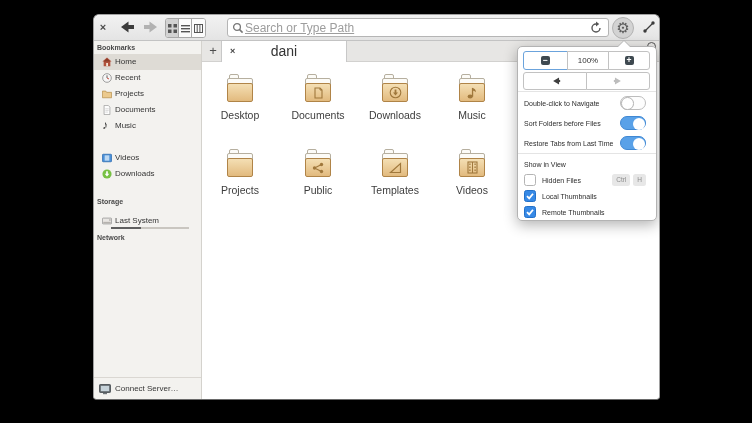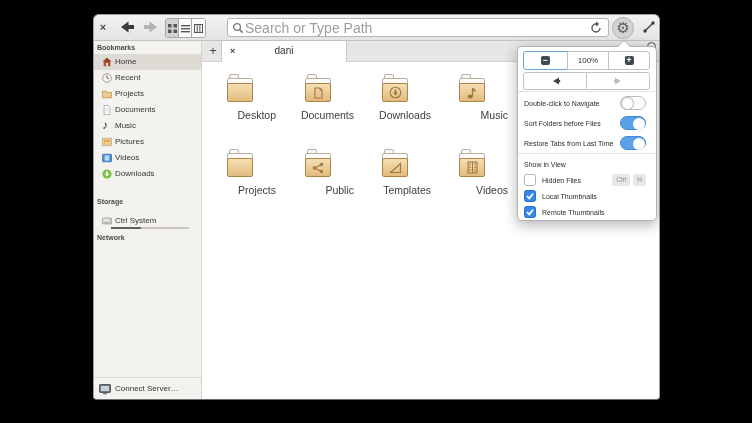--- a/index.html
+++ b/index.html
@@ -17,21 +17,21 @@
   .navback { left:25px; } .navfwd { left:48px; }
   .vswitch { position:absolute; left:71px; top:3px; height:20px; display:flex;
     border:1px solid #a8a8a8; border-radius:3px; overflow:hidden; background:#fbfbfb; }
   .vseg { width:13px; height:18px; display:flex; align-items:center; justify-content:center;
     border-right:1px solid #a8a8a8; background:#fbfbfb; }
   .vseg:last-child { border-right:none; }
   .vseg.active { background:#d2d2d2; }
   .search { position:absolute; left:133px; top:3px; width:382px; height:19px; background:#fff;
     border:1px solid #b5b5b5; border-radius:3px; }
   .search .mag { position:absolute; left:4px; top:3px; }
-  .search .ph { position:absolute; left:17px; top:4px; font-size:14px; line-height:10px; color:#9d9d9d; }
+  .search .ph { position:absolute; left:17px; top:4px; font-size:12px; line-height:10px; color:#9d9d9d;text-decoration:underline; }
   .search .refresh { position:absolute; right:5px; top:2px; }
   .gearbtn { position:absolute; left:518px; top:2px; width:22px; height:22px; border-radius:50%;
     background:#d3d3d3; border:1px solid #b2b2b2; text-align:center; }
   .gearbtn span { font-size:15px; line-height:20px; color:#5d5d5d; }
   .expand { position:absolute; left:547px; top:4px; }
   
   .sidebar { position:absolute; left:0; top:26px; bottom:0; width:108px; background:#f3f2ef;
     border-right:1px solid #d4d2cd; border-radius:0 0 0 4px; }
   .shdr { position:absolute; left:3px; height:13px; line-height:13px; font-size:7px;
     font-weight:bold; color:#4a4a4a; }
@@ -46,27 +46,27 @@
   .connect .slb { position:absolute; left:21px; top:0; line-height:21px; font-size:8px; color:#343434; white-space:nowrap; }
   
   .tabbar { position:absolute; left:108px; top:26px; right:0; height:21px; background:#e7e6e4;
     border-bottom:1px solid #d2d1cf; }
   .newtab { position:absolute; left:3px; top:0; width:16px; text-align:center; line-height:20px;
     font-size:13px; color:#4c4c4c; }
   .tab { position:absolute; left:19px; top:0; width:126px; height:21px; background:#fff;
     border-left:1px solid #c8c8c8; border-right:1px solid #c8c8c8; }
   .tab .tclose { position:absolute; left:8px; top:0; font-size:9px; line-height:20px;
     font-weight:bold; color:#3f3f3f; }
-  .tab .ttitle { display:block; text-align:center; line-height:20px; font-size:10px; color:#333; }
+  .tab .ttitle { display:block; text-align:center; line-height:20px; font-size:14px; color:#333; }
   .histbtn { position:absolute; right:3px; top:1px; width:9px; height:9px; border:1.2px solid #555;
     border-radius:50%; }
   
   .main { position:absolute; left:108px; top:47px; right:0; bottom:0; background:#fff;
     border-radius:0 0 4px 0; }
-  .fitem { position:absolute; width:72px; text-align:right; }
+  .fitem { position:absolute; width:72px; text-align:center; }
   .ficon { position:relative; width:28px; height:28px; margin:0 auto; }
   .fback { position:absolute; left:1px; top:4px; width:26px; height:21px; background:#fcfbf7;
     border:1px solid #b6af9f; border-radius:2px; }
   .ftab  { position:absolute; left:3px; top:0; width:10px; height:6px; background:#fcfbf7;
     border:1px solid #b6af9f; border-radius:2px 2px 0 0; }
   .ffront { position:absolute; left:1px; top:9px; width:26px; height:19px;
     background:linear-gradient(#f4dfb4,#e2ba7e); border:1px solid #b08447; border-radius:2px;
     display:flex; align-items:center; justify-content:center; }
   .fname { margin-top:7px; font-size:10.5px; color:#3d3d3d; }
   .frow1 { top:12px; } .frow2 { top:87px; }
@@ -195,28 +195,20 @@
           <line x1="4" y1="4.5" x2="8" y2="4.5" stroke="#c9c9c9" stroke-width="0.8"></line>
           <line x1="4" y1="6.5" x2="8" y2="6.5" stroke="#c9c9c9" stroke-width="0.8"></line>
           <line x1="4" y1="8.5" x2="7" y2="8.5" stroke="#c9c9c9" stroke-width="0.8"></line>
         </svg>
       <span class="slb">Documents</span>
     </div>
     <div class="srow" style="top:77px">
       <span class="sic" style="font-size:12px;line-height:11px;color:#3a3a3a;top:2px;">♪</span>
       <span class="slb">Music</span>
     </div>
-    <div class="srow" style="top:93px">
-      <svg class="sic" width="12" height="12" viewBox="0 0 12 12">
-          <rect x="0.5" y="1.5" width="11" height="9" fill="#fdfdfd" stroke="#a89a7a" stroke-width="0.9"></rect>
-          <rect x="1.8" y="2.8" width="8.4" height="6.4" fill="#e8a93f"></rect>
-          <path d="M2.5 8 L5 5 L7 7 L8.5 5.8 L10 8 Z" fill="#f7dca0"></path>
-        </svg>
-      <span class="slb">Pictures</span>
-    </div>
     <div class="srow" style="top:109px">
       <svg class="sic" width="12" height="12" viewBox="0 0 12 12">
           <rect x="0.5" y="1.5" width="11" height="9" rx="1" fill="#4a90d9" stroke="#2a69ad" stroke-width="0.9"></rect>
           <rect x="3.2" y="2.8" width="5.6" height="6.4" fill="#bcd8f2"></rect>
         </svg>
       <span class="slb">Videos</span>
     </div>
     <div class="srow" style="top:125px">
       <svg class="sic" width="12" height="12" viewBox="0 0 12 12">
           <circle cx="6" cy="6" r="5.5" fill="#77c143"></circle>
@@ -225,21 +217,21 @@
       <span class="slb">Downloads</span>
     </div>
 
     <div class="shdr" style="top:154px">Storage</div>
     <div class="srow" style="top:172px">
       <svg class="sic" width="12" height="12" viewBox="0 0 12 12">
           <rect x="0.5" y="2.5" width="11" height="7" rx="1" fill="#e8e6e3" stroke="#909090" stroke-width="0.9"></rect>
           <rect x="1.5" y="7" width="9" height="1.8" fill="#b5b2ae"></rect>
           <circle cx="9.5" cy="4.8" r="0.8" fill="#8f8c88"></circle>
         </svg>
-      <span class="slb">Ctrl System</span>
+      <span class="slb">Last System</span>
     </div>
     <div class="storagebar">
         <i></i>
       </div>
 
     <div class="shdr" style="top:190px">Network</div>
 
     <div class="connect">
       <svg class="sic" width="12" height="12" viewBox="0 0 12 12">
           <rect x="0.5" y="1.5" width="11" height="8" rx="0.8" fill="#5d6468" stroke="#43484c" stroke-width="0.8"></rect>

